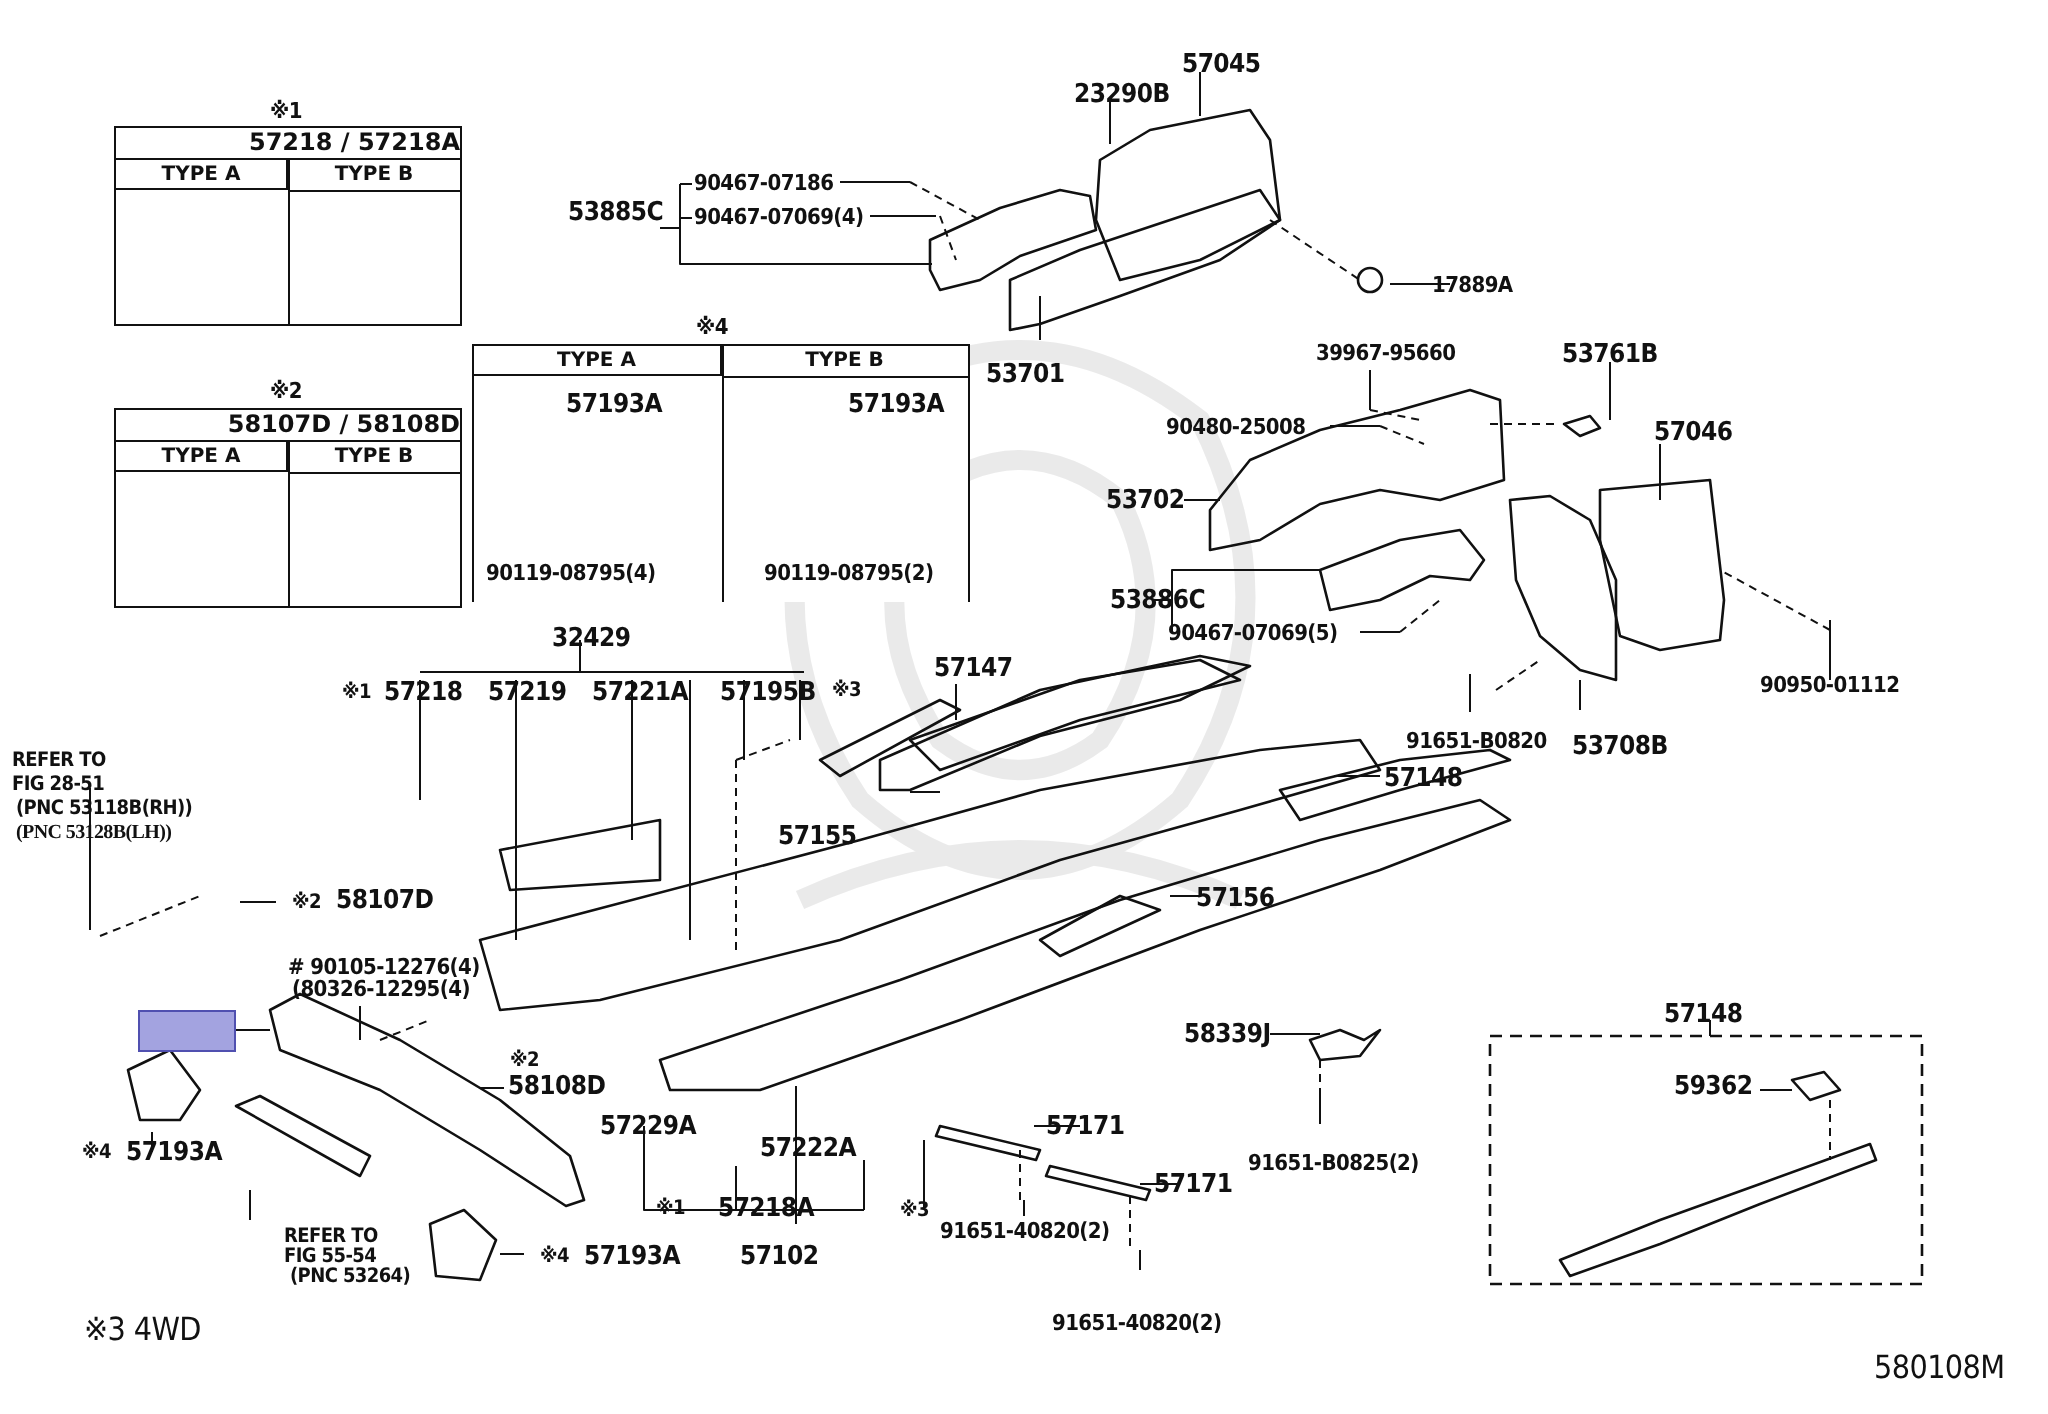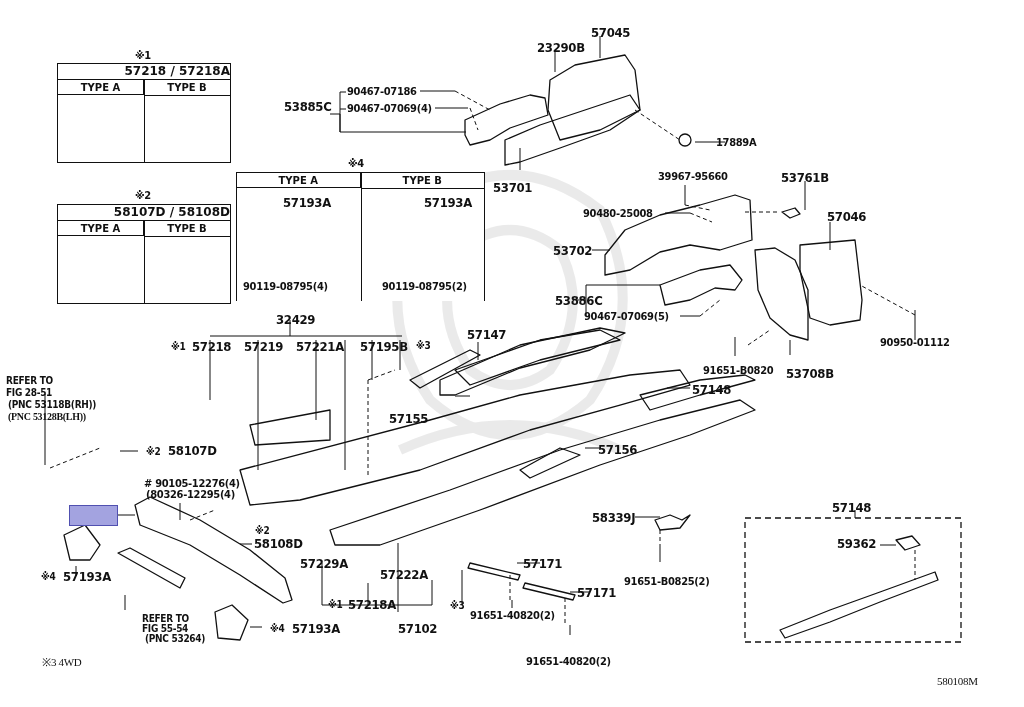--- a/index.html
+++ b/index.html
@@ -1,20 +1,20 @@
 <!DOCTYPE html>
 <html><head>
 <meta charset="utf-8">
 <style>
   html,body{margin:0;padding:0;background:#fff;}
   body{width:1024px;height:707px;position:relative;overflow:hidden;font-family:"Liberation Sans",sans-serif;color:#111;}
   .lbl{position:absolute;font-family:"DejaVu Sans Condensed","DejaVu Sans",sans-serif;font-weight:bold;font-size:13px;letter-spacing:-0.3px;white-space:nowrap;line-height:1;color:#111;}
   .sm{font-size:11px;font-weight:bold;}
   .xs{font-size:10px;font-weight:bold;}
-  .note{font-weight:normal;font-size:11px;font-family:Liberation Serif, serif;}
+  .note{font-weight:normal;font-size:16px;}
   svg.art{position:absolute;left:0;top:0;}
   .box{position:absolute;border:1.5px solid #111;background:#fff;}
   .box .hdr{position:absolute;left:0;right:0;top:0;height:15px;border-bottom:1.5px solid #111;text-align:right;font-family:"DejaVu Sans",sans-serif;font-weight:bold;font-size:12px;line-height:15px;}
   .box .tA,.box .tB{position:absolute;top:16px;height:15px;border-bottom:1.5px solid #111;text-align:center;font-family:"DejaVu Sans",sans-serif;font-weight:bold;font-size:10px;line-height:15px;}
   .box .tA{left:0;width:50%;border-right:1.5px solid #111;box-sizing:border-box;}
   .box .tB{right:0;width:50%;}
   .box .mid{position:absolute;left:50%;top:16px;bottom:0;border-left:1.5px solid #111;}
   .hl{position:absolute;left:69px;top:505px;width:49px;height:21px;background:#a3a3e0;border:1px solid #5050b0;box-sizing:border-box;}
   .wm{position:absolute;left:360px;top:150px;width:300px;height:330px;opacity:0.08;}
 </style>
@@ -187,23 +187,23 @@
 <div class="lbl" style="left:63px;top:570px;">57193A</div>
 <div class="lbl xs" style="left:142px;top:614px;">REFER TO</div>
 <div class="lbl xs" style="left:142px;top:624px;">FIG 55-54</div>
 <div class="lbl xs" style="left:145px;top:634px;">(PNC 53264)</div>
 <div class="lbl xs" style="left:270px;top:624px;">※4</div>
 <div class="lbl" style="left:292px;top:622px;">57193A</div>
 
 <div class="lbl" style="left:300px;top:557px;">57229A</div>
 <div class="lbl" style="left:380px;top:568px;">57222A</div>
 <div class="lbl xs" style="left:328px;top:600px;">※1</div>
-<div class="lbl" style="left:348px;top:598px;">57218A</div>
+<div class="lbl" style="left:359px;top:598px;">57218A</div>
 <div class="lbl xs" style="left:450px;top:601px;">※3</div>
-<div class="lbl" style="left:370px;top:622px;margin-left:28px;">57102</div>
+<div class="lbl" style="left:370px;top:622px;">57102</div>
 <div class="lbl" style="left:523px;top:557px;">57171</div>
 <div class="lbl" style="left:577px;top:586px;">57171</div>
 <div class="lbl sm" style="left:470px;top:610px;">91651-40820(2)</div>
 <div class="lbl sm" style="left:526px;top:656px;">91651-40820(2)</div>
 
 <div class="lbl" style="left:592px;top:511px;">58339J</div>
 <div class="lbl sm" style="left:624px;top:576px;">91651-B0825(2)</div>
 <div class="lbl" style="left:832px;top:501px;">57148</div>
 <div class="lbl" style="left:837px;top:537px;">59362</div>
 

